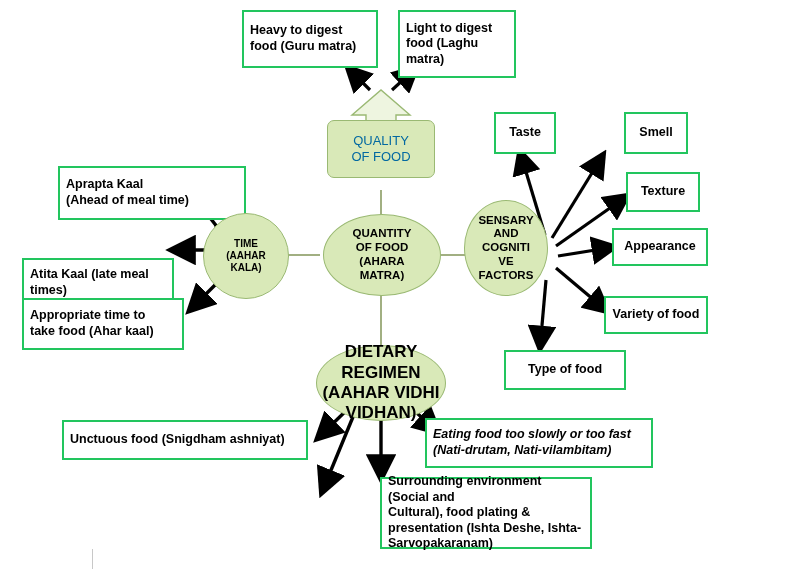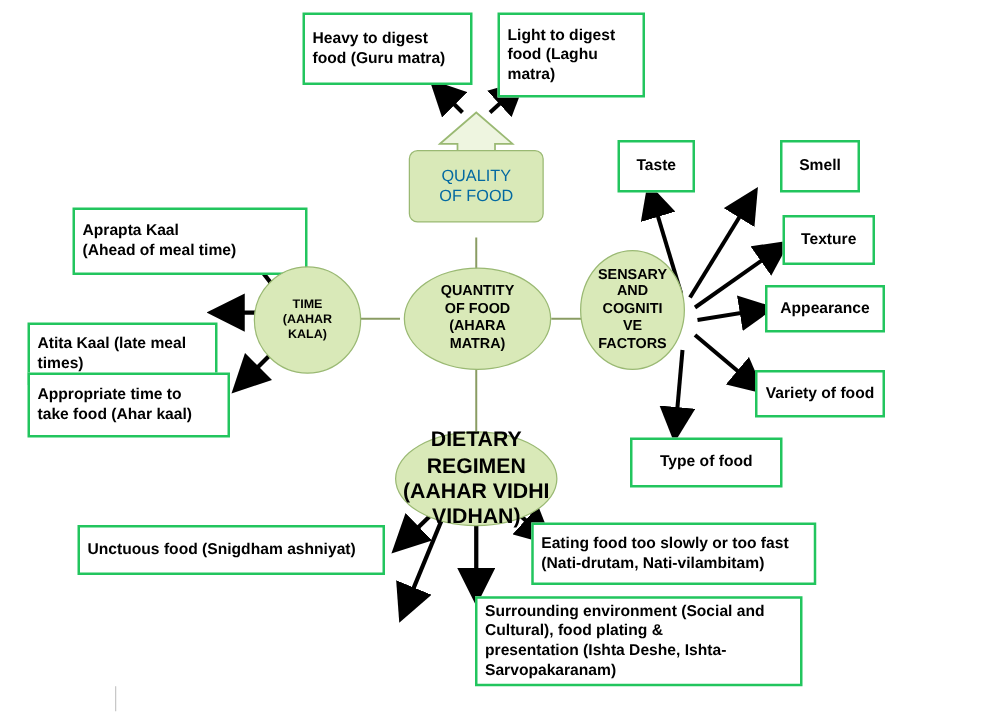--- a/index.html
+++ b/index.html
@@ -155,22 +155,22 @@
 VIDHAN)</div>
 
   <div class="box" style="left:494px; top:112px; width:62px; height:42px; justify-content:center;">Taste</div>
   <div class="box" style="left:580px; top:112px; width:64px; height:42px; justify-content:center;margin-left:44px;">Smell</div>
   <div class="box" style="left:626px; top:172px; width:74px; height:40px; justify-content:center;">Texture</div>
   <div class="box" style="left:612px; top:228px; width:96px; height:38px; justify-content:center;">Appearance</div>
   <div class="box" style="left:604px; top:296px; width:104px; height:38px; justify-content:center;">Variety of food</div>
   <div class="box" style="left:504px; top:350px; width:122px; height:40px; justify-content:center;">Type of food</div>
 
   <div class="box" style="left:62px; top:420px; width:246px; height:40px;">Unctuous food (Snigdham ashniyat)</div>
-  <div class="box" style="left:425px; top:418px; width:228px; height:50px;">Eating food too slowly or too fast
+  <div class="box" style="left:425px; top:418px; width:228px; height:50px;font-style:italic;">Eating food too slowly or too fast
 (Nati-drutam, Nati-vilambitam)</div>
-  <div class="box" style="left:380px; top:477px; width:262px; height:72px;">Surrounding environment (Social and
+  <div class="box" style="left:380px; top:477px; width:212px; height:72px;">Surrounding environment (Social and
 Cultural), food plating &amp;
 presentation (Ishta Deshe, Ishta-
 Sarvopakaranam)</div>
 
   <div class="stub" style="left:92px; top:549px; height:20px;"></div>
 
 </div>
 
 </body></html>

